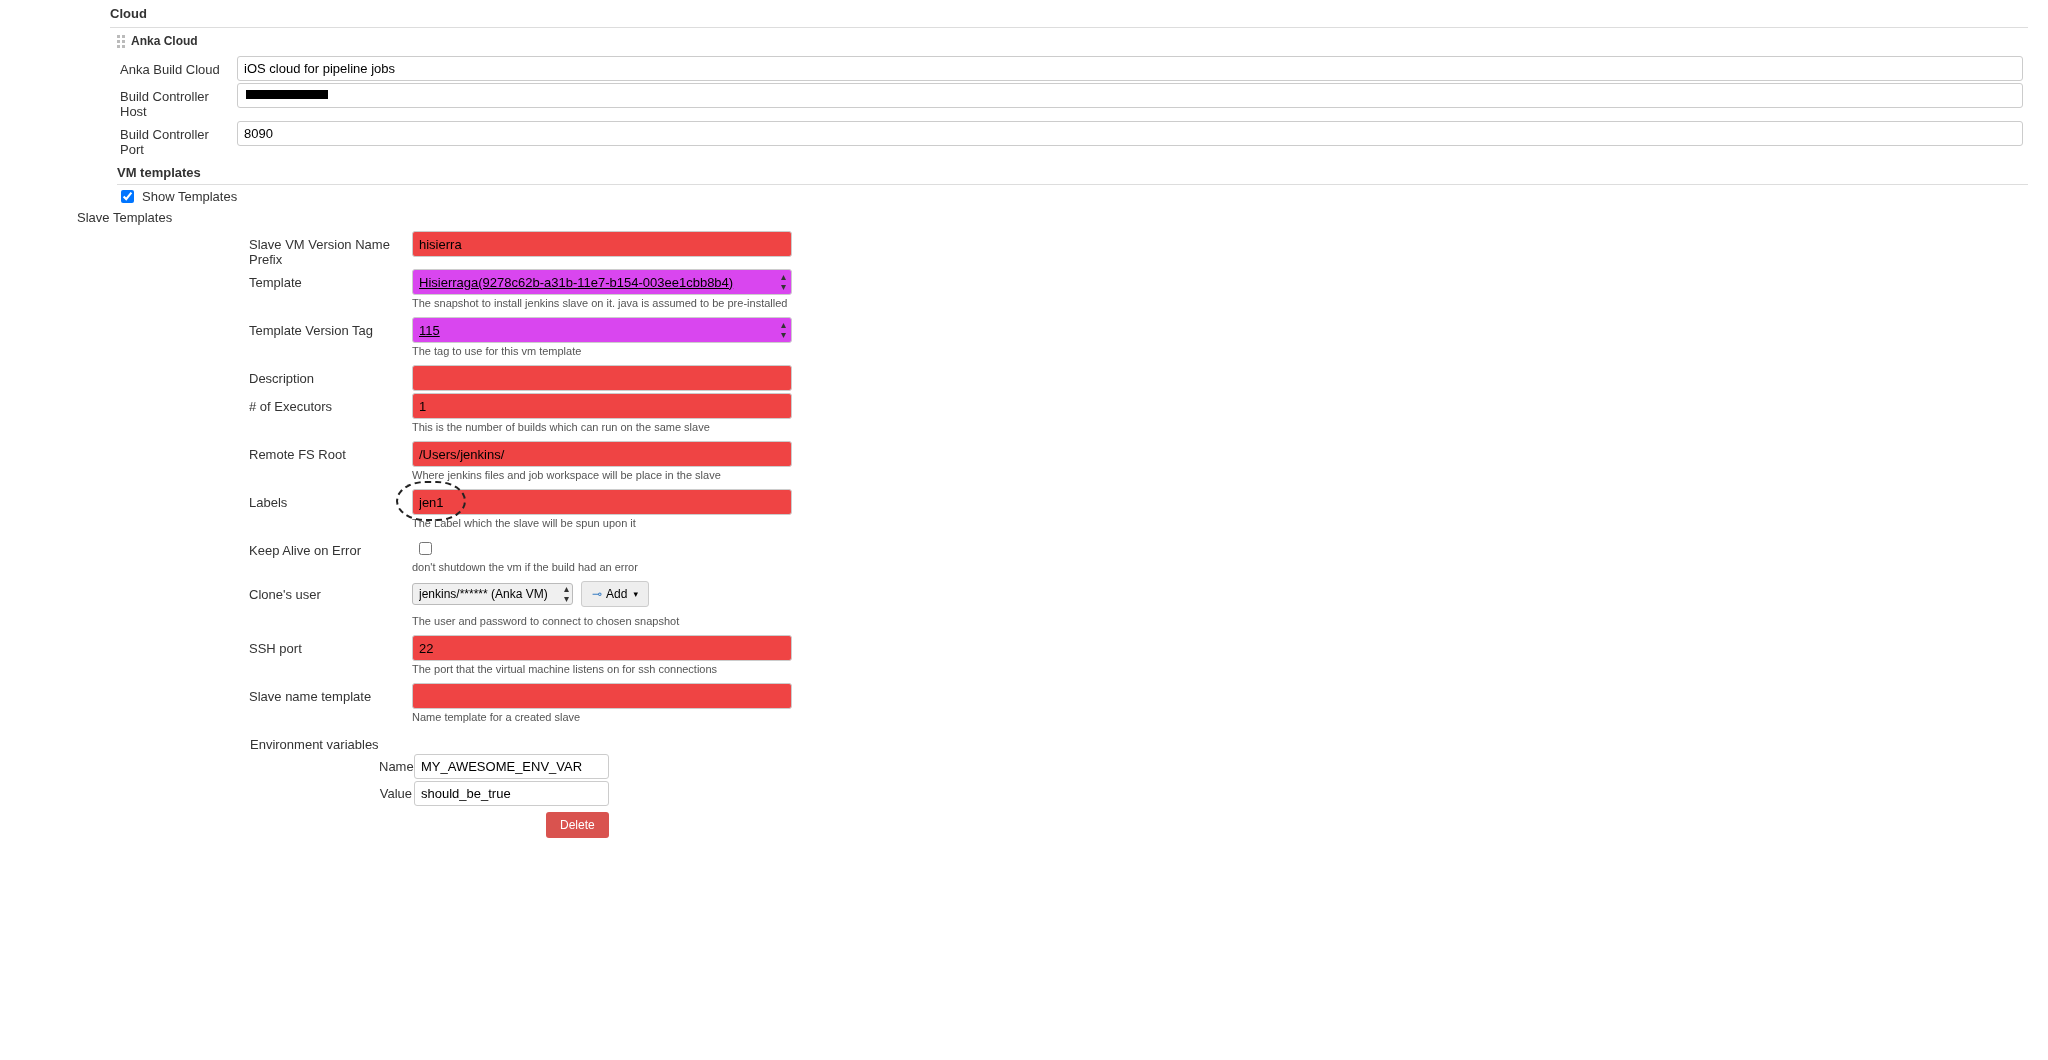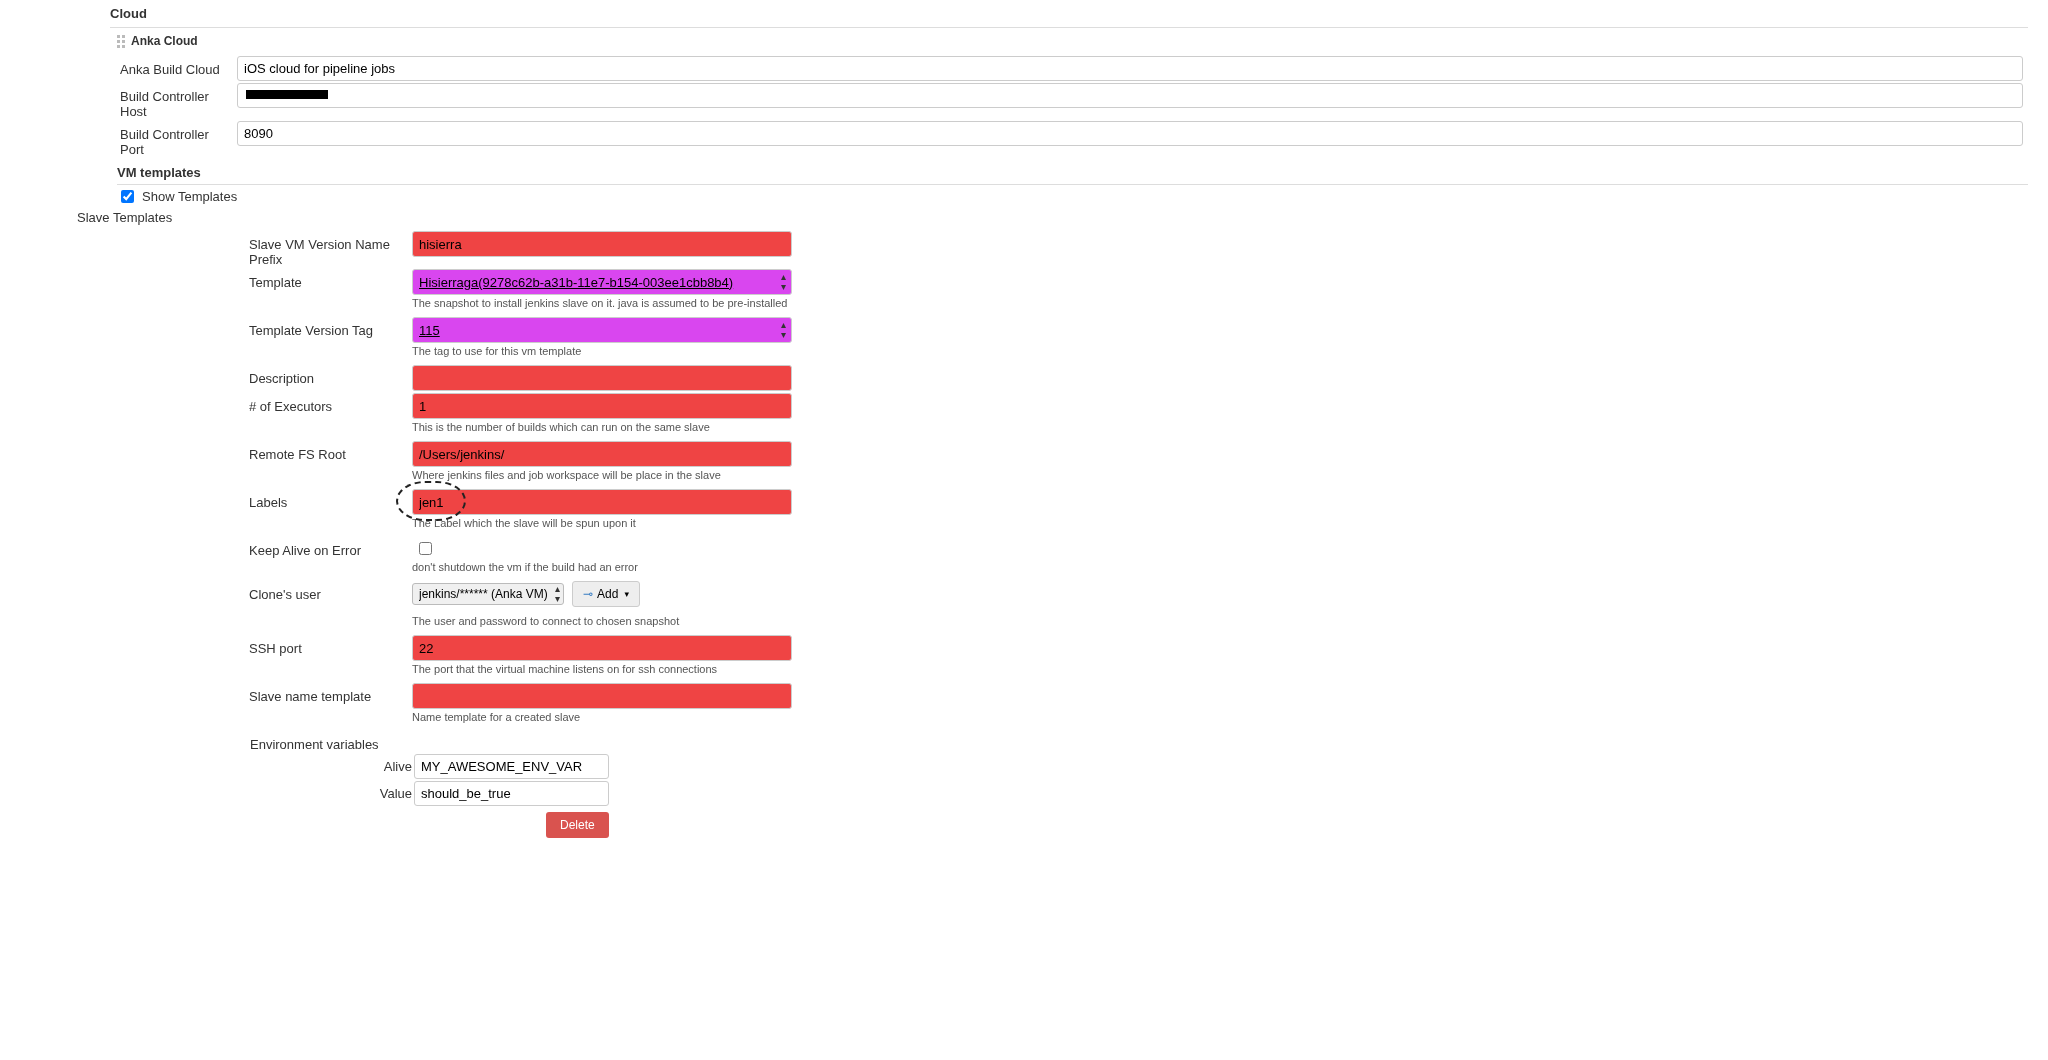--- a/index.html
+++ b/index.html
@@ -141,21 +141,21 @@
     display: flex;
     align-items: center;
     height: 22px;
     margin-left: 3px;
   }
   .clone-row { display: flex; align-items: center; gap: 8px; }
   .clone-select {
     border: 1px solid #bbb;
     border-radius: 3px;
     background: #f0f0f0;
-    padding: 3px 15px 3px 6px;
+    padding: 3px 24px 3px 6px;
     font-size: 12px;
     appearance: none;
     -webkit-appearance: none;
   }
   .add-btn {
     border: 1px solid #ccc;
     background: #eee;
     padding: 5px 10px;
     border-radius: 3px;
     font-size: 12px;
@@ -363,21 +363,21 @@
     <input type="text" class="tmpl-input" value="" style="">
     <div class="hint">Name template for a created slave</div>
   </div>
 </div>
 
 <div class="tmpl-row">
   <div class="env-heading-label">Environment variables</div>
 </div>
 
 <div class="env-row">
-  <div class="env-label">Alive</div>
+  <div class="env-label">Name</div>
   <input type="text" class="env-input" value="MY_AWESOME_ENV_VAR" style="">
 </div>
 
 <div class="env-row">
   <div class="env-label">Value</div>
   <input type="text" class="env-input" value="should_be_true" style="">
 </div>
 
 <div class="delete-row">
   <button class="delete-btn">Delete</button>

